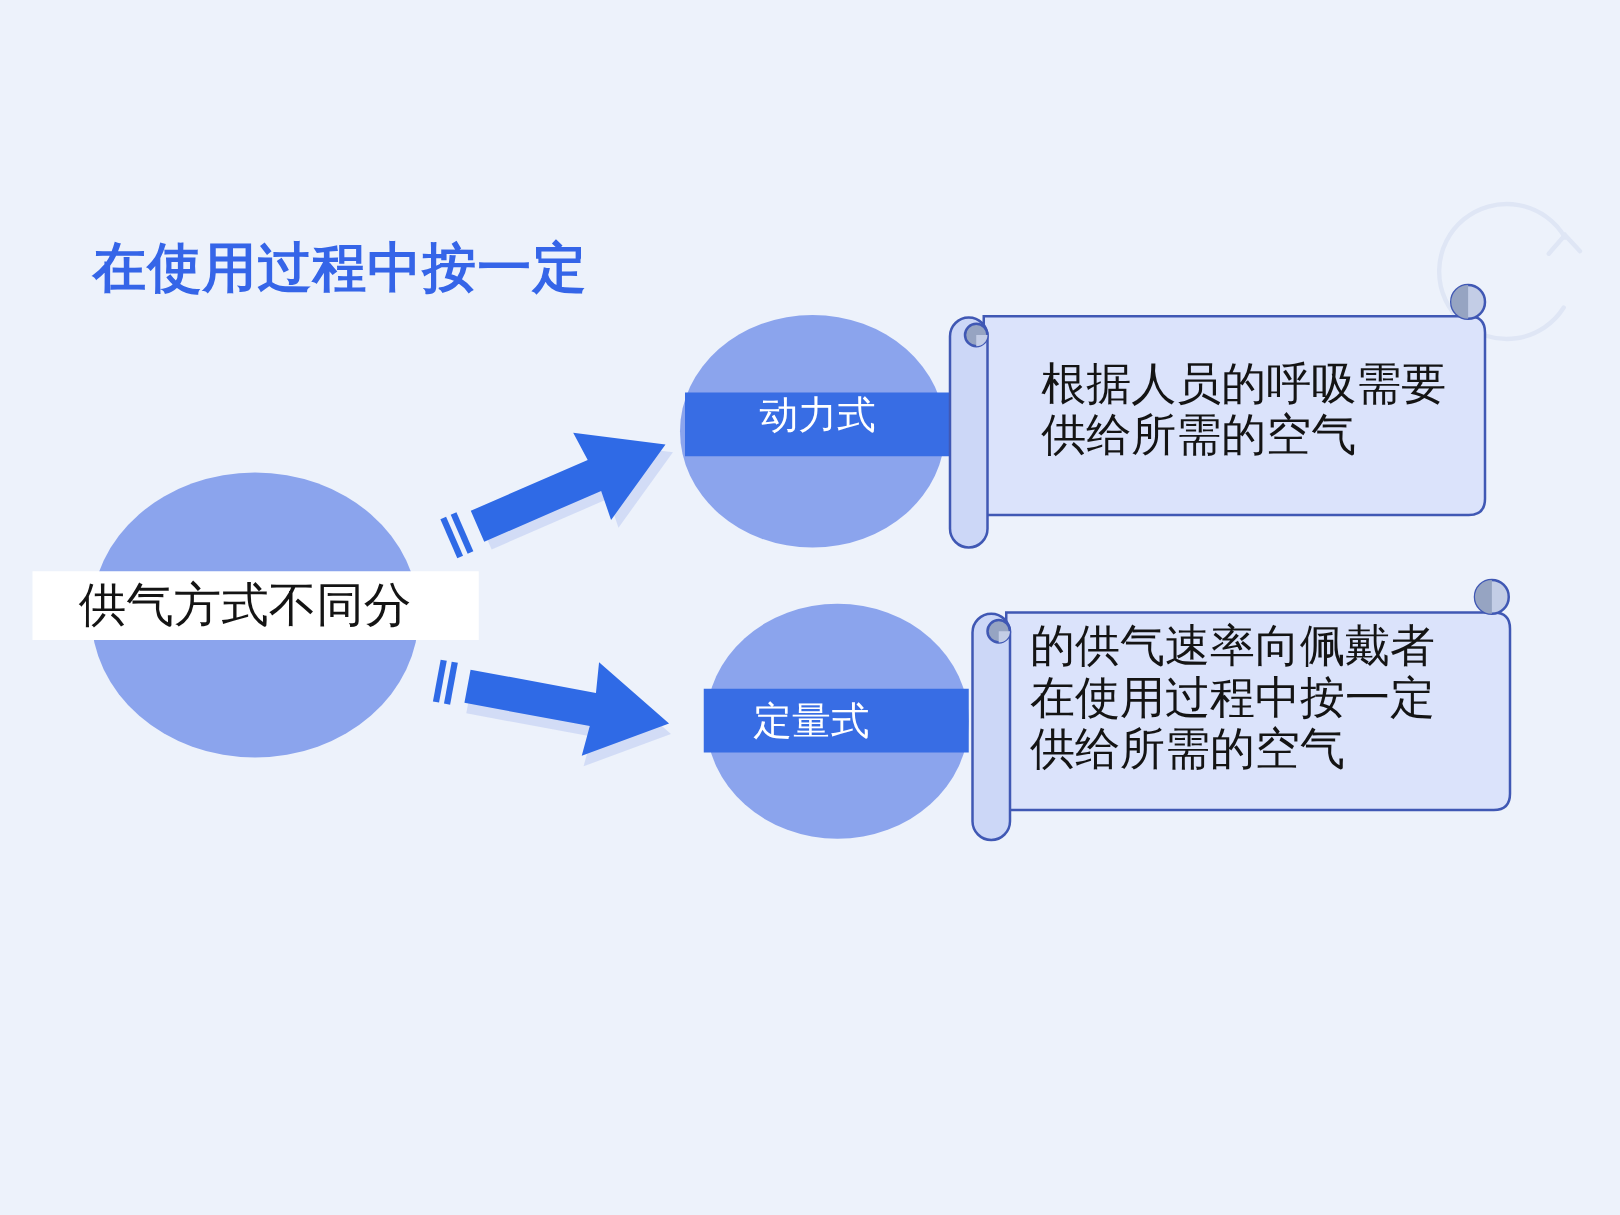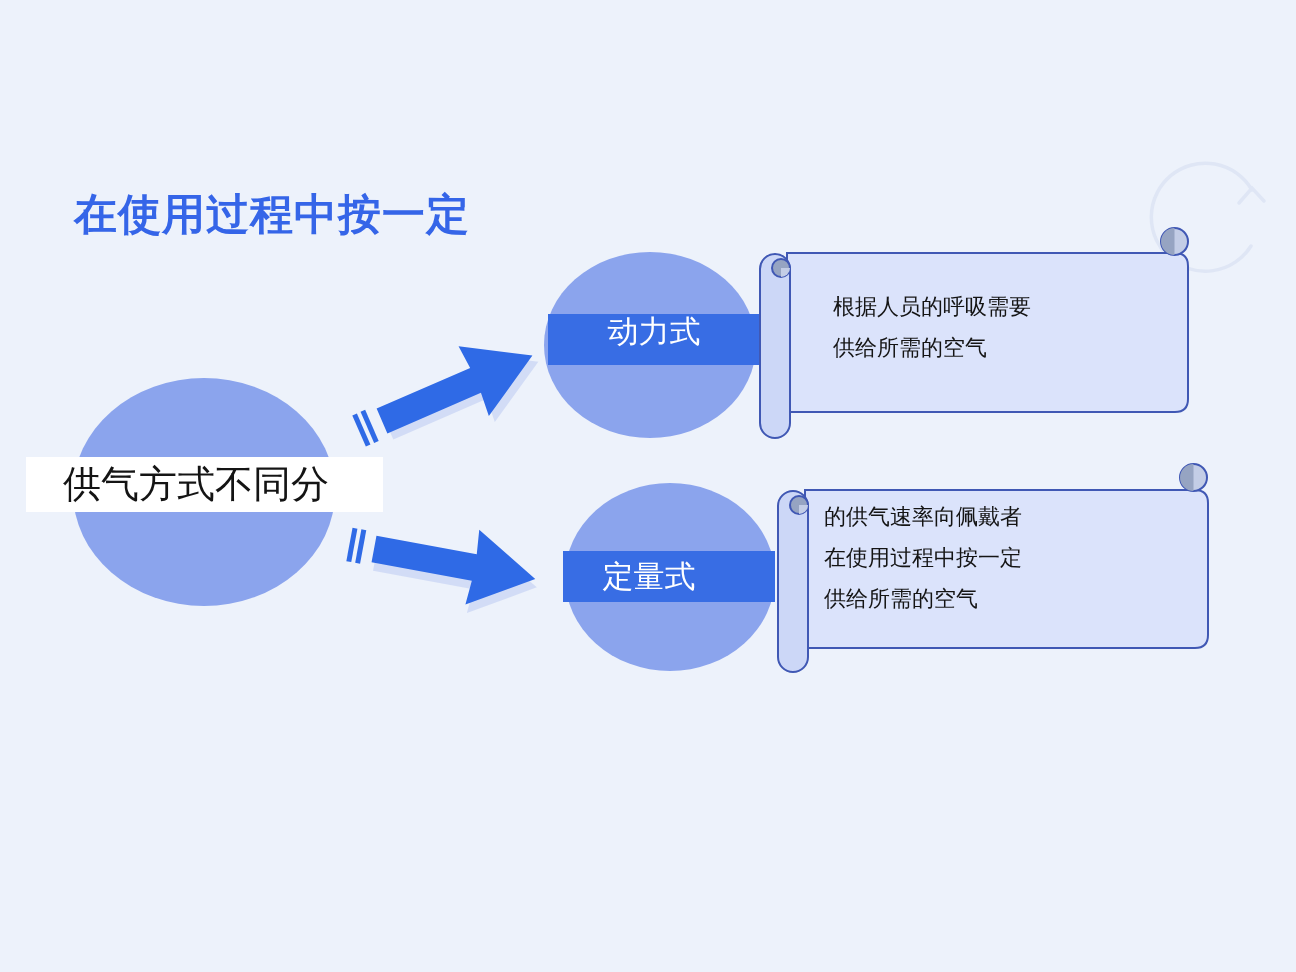--- a/index.html
+++ b/index.html
@@ -21,21 +21,21 @@
     display:flex;align-items:center;box-sizing:border-box;padding-left:37px;
     font-size:38px;color:var(--text,#141414);white-space:nowrap;
   }
   .band-label{
     display:flex;align-items:center;justify-content:center;
     font-size:31px;color:var(--band_text,#ffffff);white-space:nowrap;
   }
   .band-label.b1{left:548px;top:314px;width:212px;height:35px;}
   .band-label.b2{left:563px;top:551px;width:172px;height:51px;}
   .scroll-text{
-    font-size:22px;line-height:41px;color:var(--text,#141414);white-space:nowrap;
+    font-size:36px;line-height:41px;color:var(--text,#141414);white-space:nowrap;
   }
   .scroll-text.st1{left:833px;top:286px;}
   .scroll-text.st2{left:824px;top:496px;}
 
   
   .ellipse-shape{fill:var(--ellipse,#8ba4ed);}
   .band-rect{fill:var(--band,#386de4);}
   .root-band{fill:var(--root_band_bg,#ffffff);}
   .arrow-body{fill:var(--arrow,#2f6ae6);}
   .arrow-shadow{fill:var(--arrow_shadow,#bccbf2);opacity:.55;}

